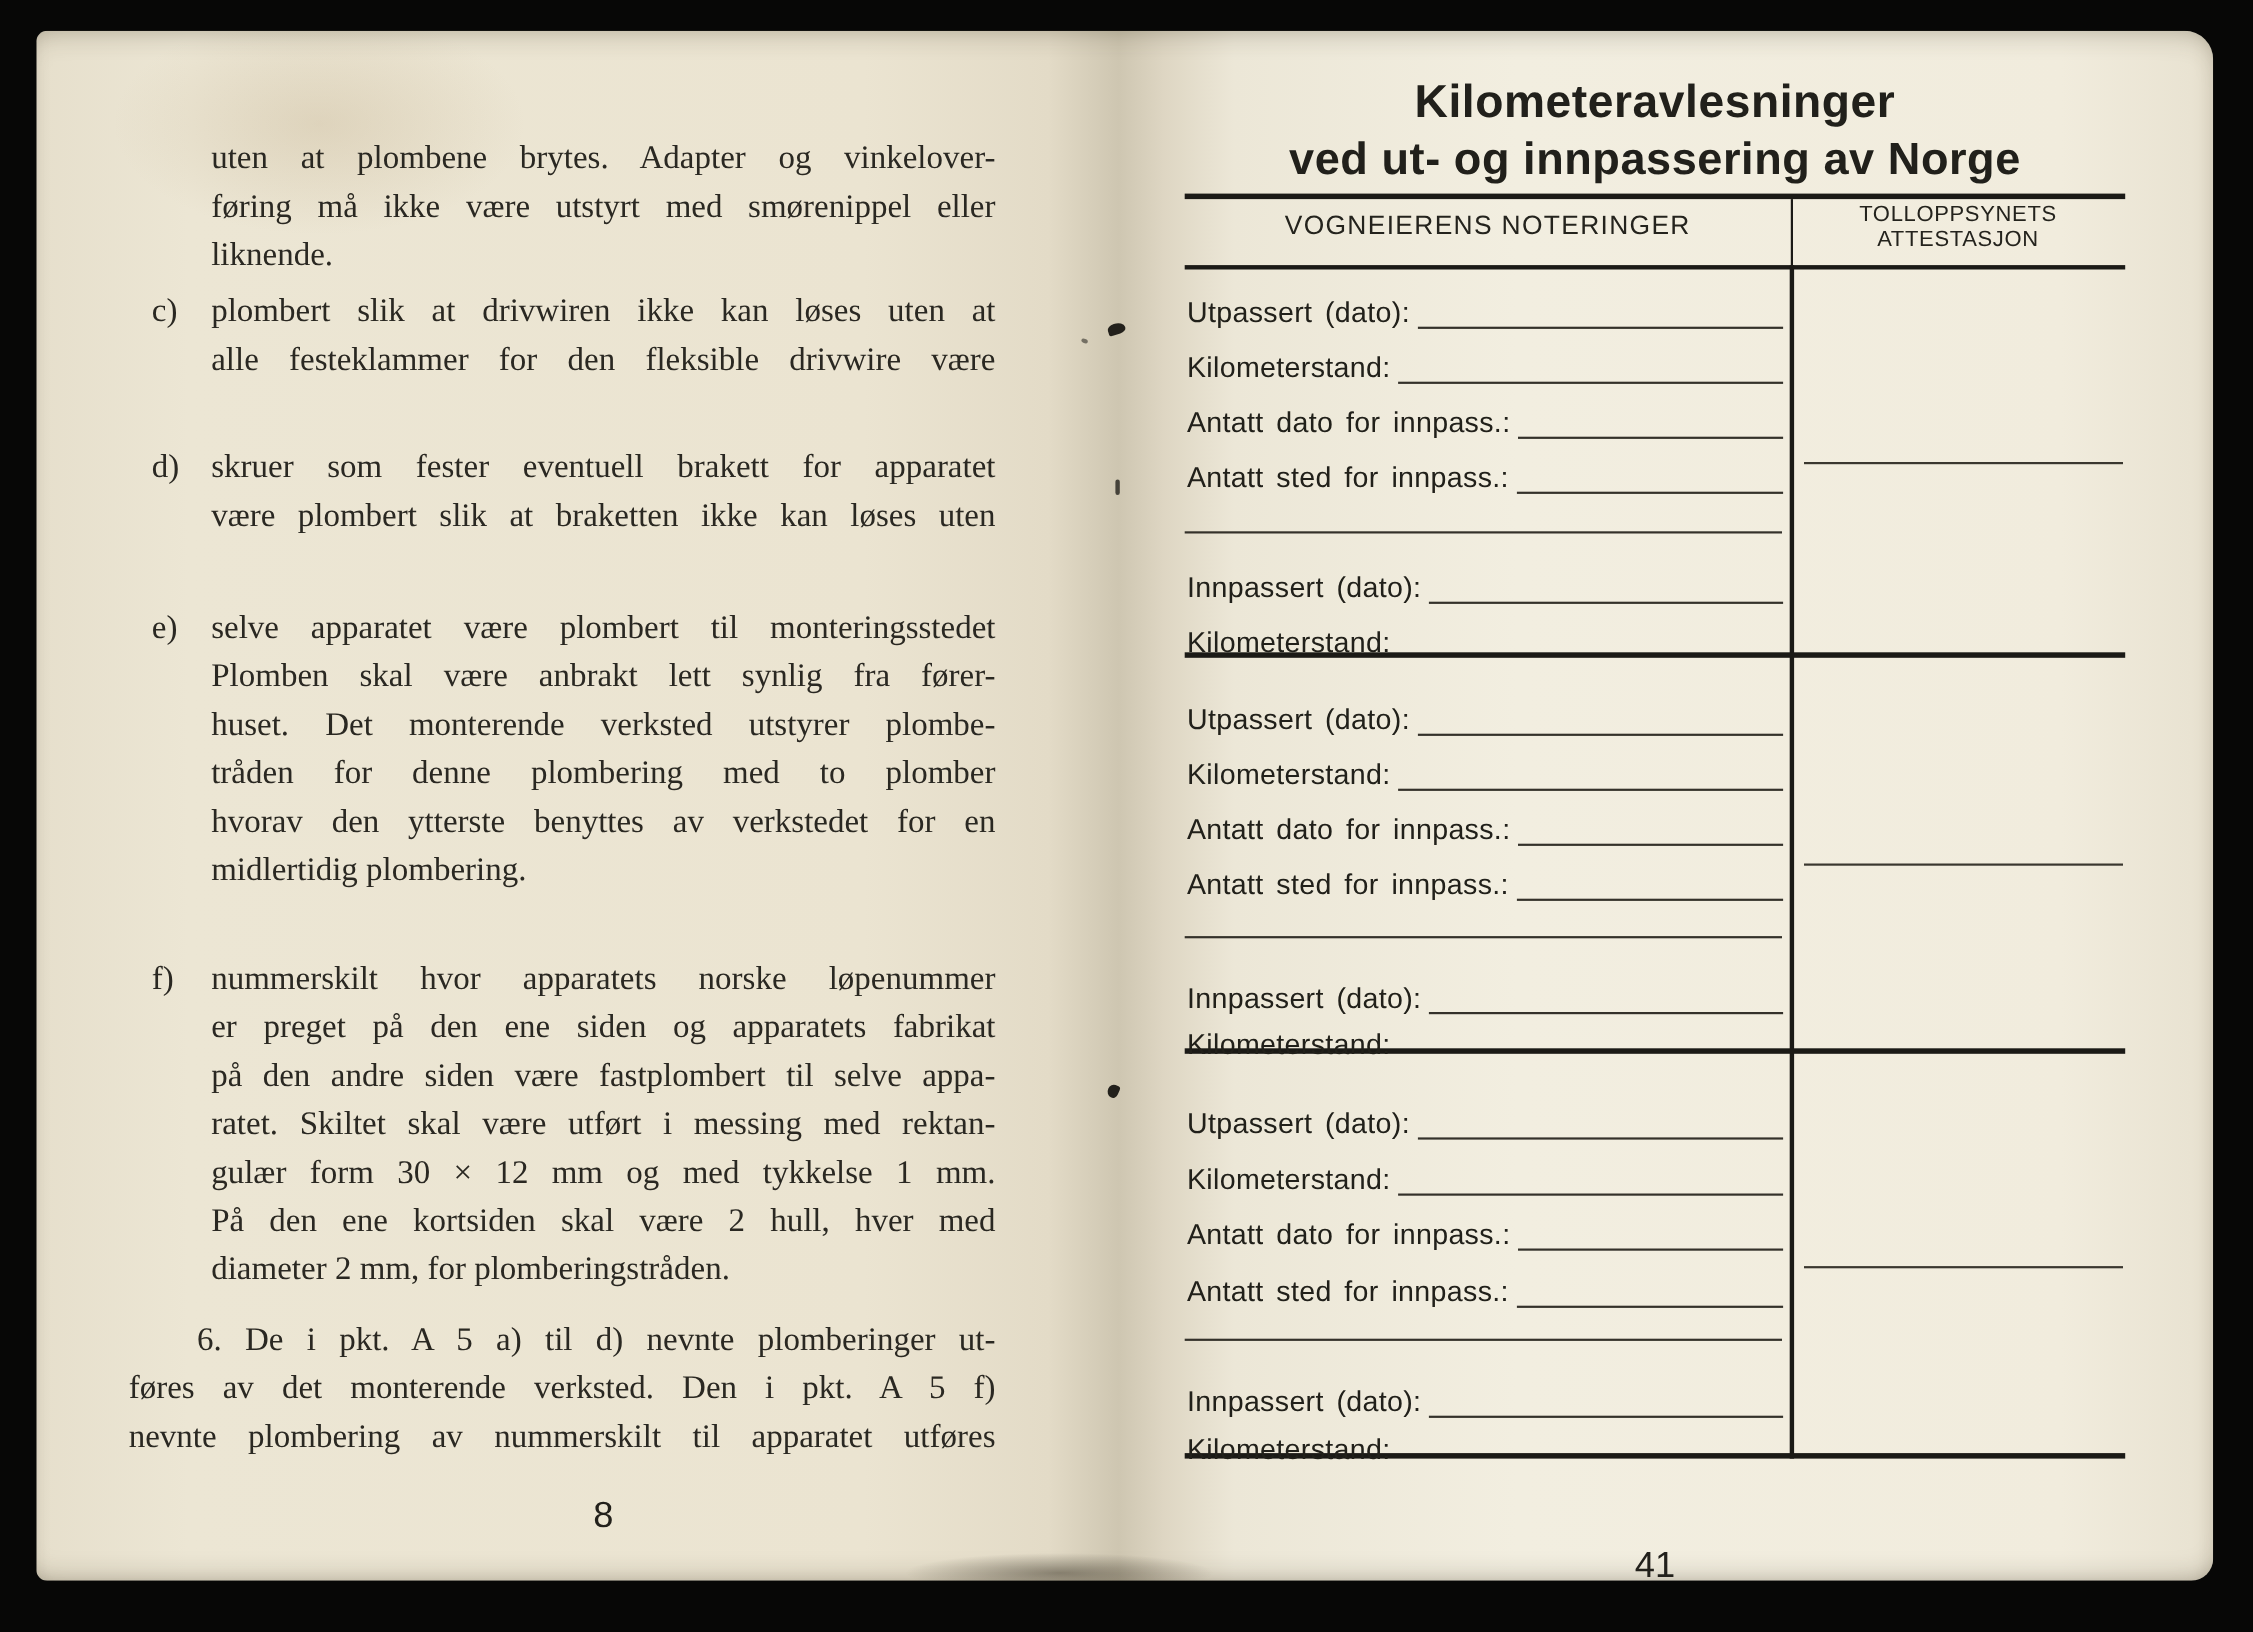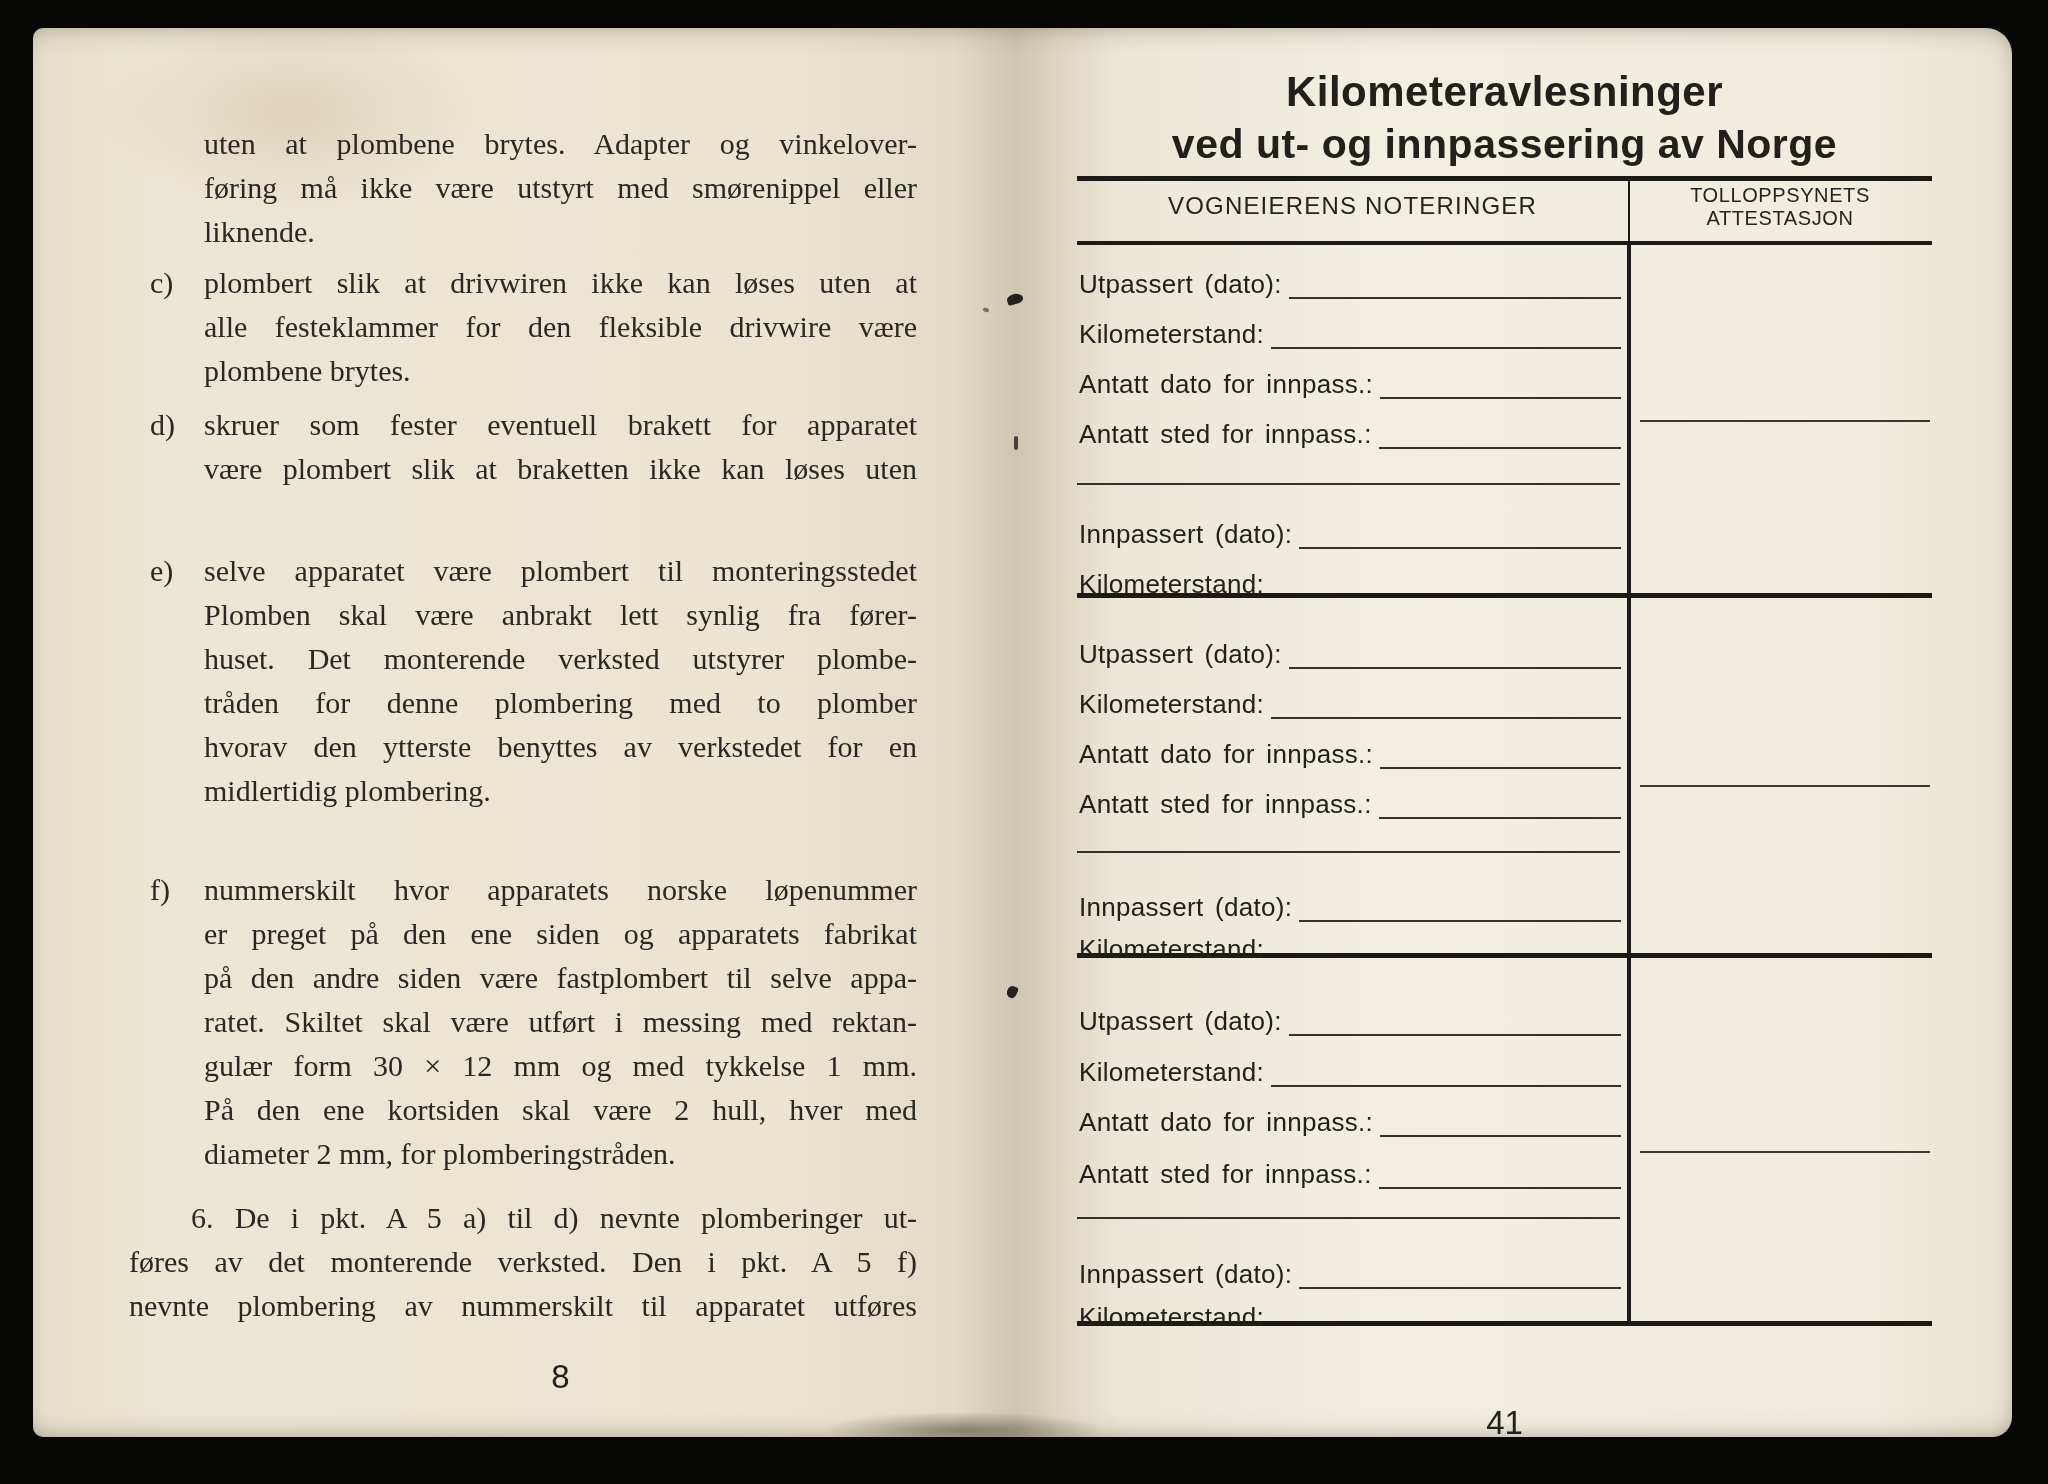--- a/index.html
+++ b/index.html
@@ -30,21 +30,21 @@
   }
   
   .speck{position:absolute;background:#23211c;}
   .speck.s1{left:974px;top:266px;width:16px;height:10px;border-radius:70% 90% 60% 30%;transform:rotate(-18deg);}
   .speck.s1b{left:950px;top:280px;width:6px;height:4px;border-radius:50%;opacity:.55;transform:rotate(20deg);}
   .speck.s2{left:981px;top:408px;width:4px;height:14px;border-radius:2px;opacity:.8;}
   .speck.s3{left:974px;top:958px;width:10px;height:12px;border-radius:80% 40% 70% 90%;transform:rotate(24deg);}
 
   
   .left-page{
-    position:absolute;left:96px;top:0;width:788px;height:1409px;
+    position:absolute;left:84px;top:0;width:788px;height:1409px;
     font-family:"Liberation Serif", serif;
     color:var(--ink);
   }
   .para{position:absolute;left:0;width:788px;padding-left:75px;}
   .plabel{position:absolute;left:21px;top:0;height:44px;line-height:44px;font-size:30px;}
   .tline{
     height:44px;line-height:44px;font-size:30px;
     text-align:justify;text-align-last:justify;
     white-space:normal;
   }
@@ -108,21 +108,20 @@
     <div id="left-paragraphs">
         <div class="para" style="top: 94px;">
           <div class="tline">uten at plombene brytes. Adapter og vinkelover-</div>
           <div class="tline">føring må ikke være utstyrt med smørenippel eller</div>
           <div class="tline lastline">liknende.</div>
         </div>
         <div class="para" style="top: 233px;">
           <span class="plabel">c)</span>
           <div class="tline">plombert slik at drivwiren ikke kan løses uten at</div>
           <div class="tline">alle festeklammer for den fleksible drivwire være</div>
-          <div class="tline lastline">plombene brytes.</div>
         </div>
         <div class="para" style="top: 375px;">
           <span class="plabel">d)</span>
           <div class="tline">skruer som fester eventuell brakett for apparatet</div>
           <div class="tline">være plombert slik at braketten ikke kan løses uten</div>
         </div>
         <div class="para" style="top: 521px;">
           <span class="plabel">e)</span>
           <div class="tline">selve apparatet være plombert til monteringsstedet</div>
           <div class="tline">Plomben skal være anbrakt lett synlig fra fører-</div>

